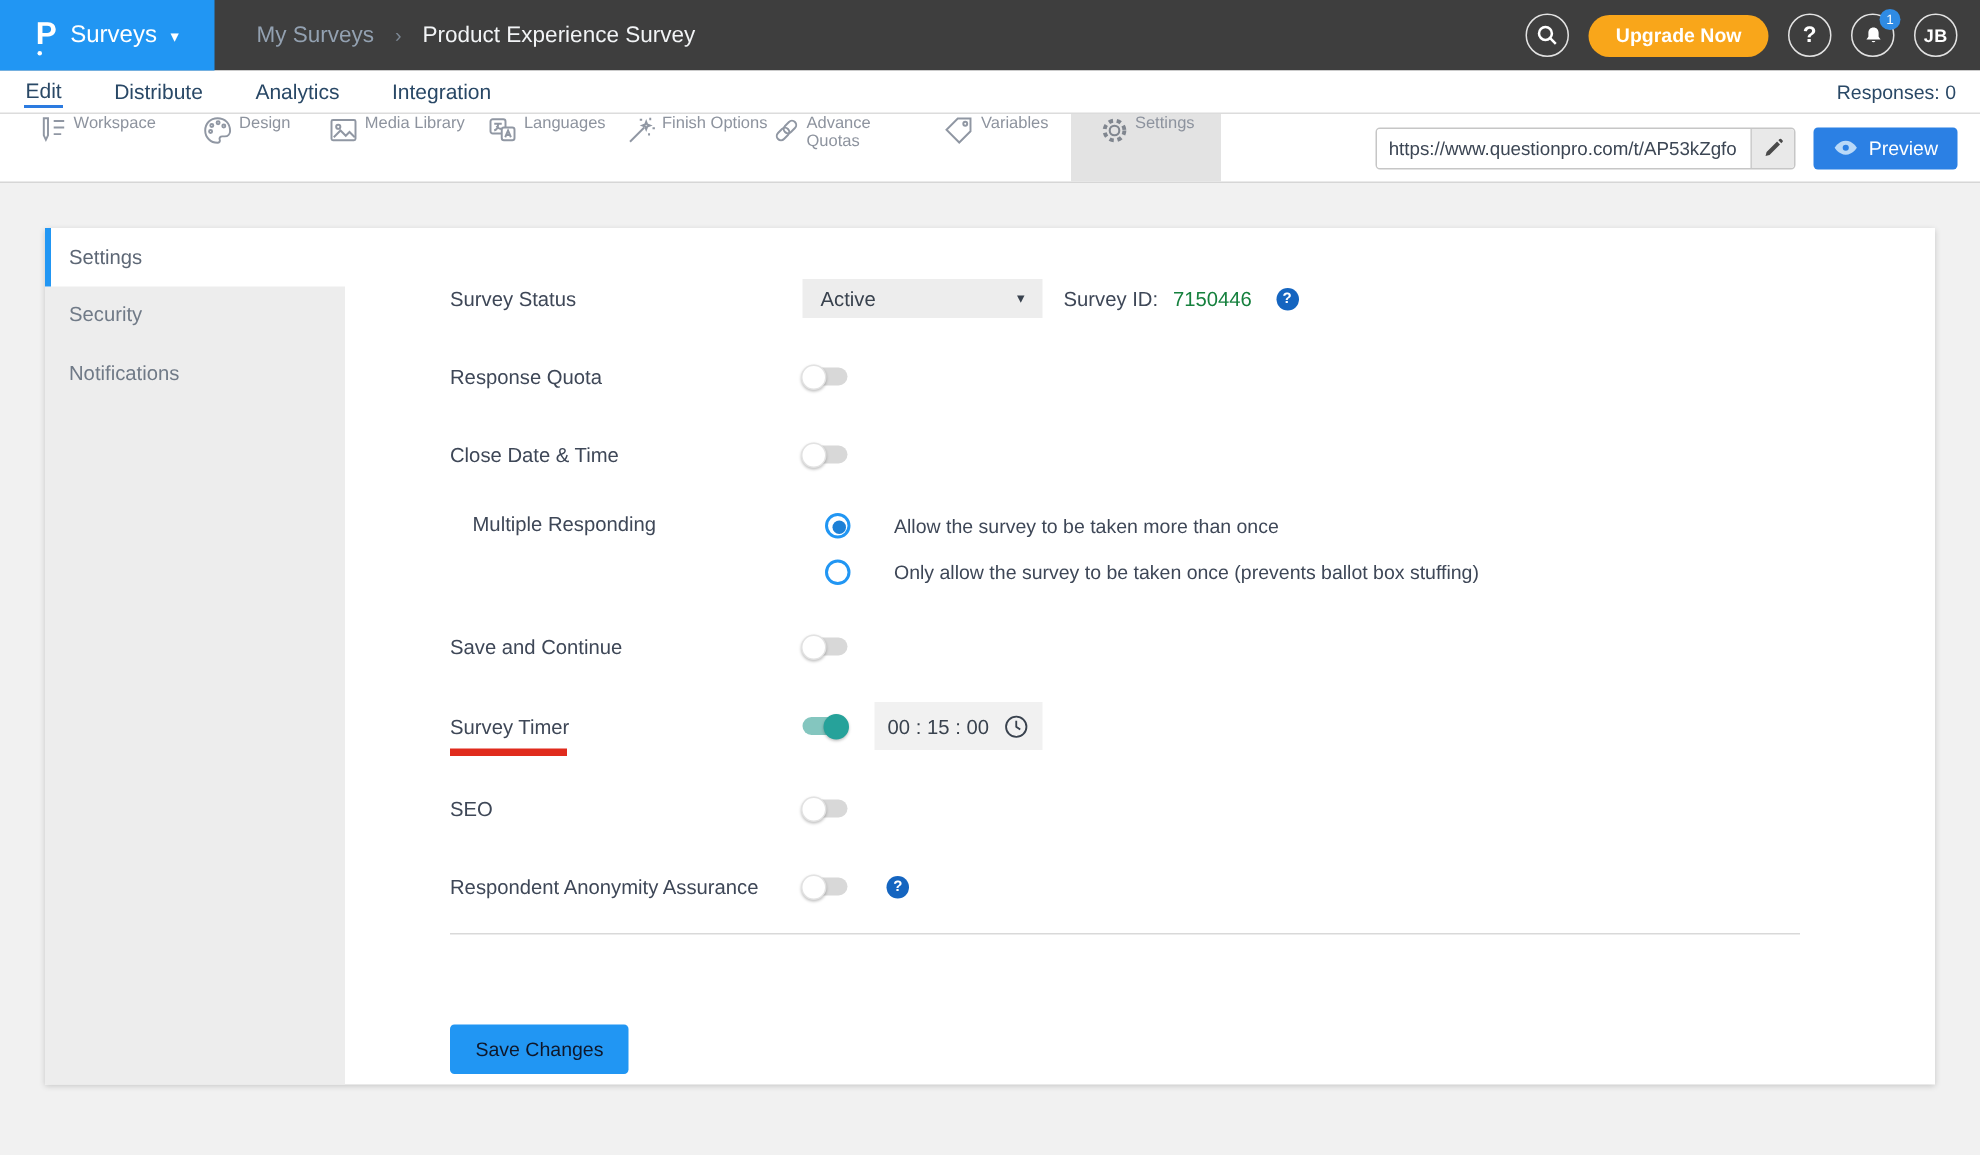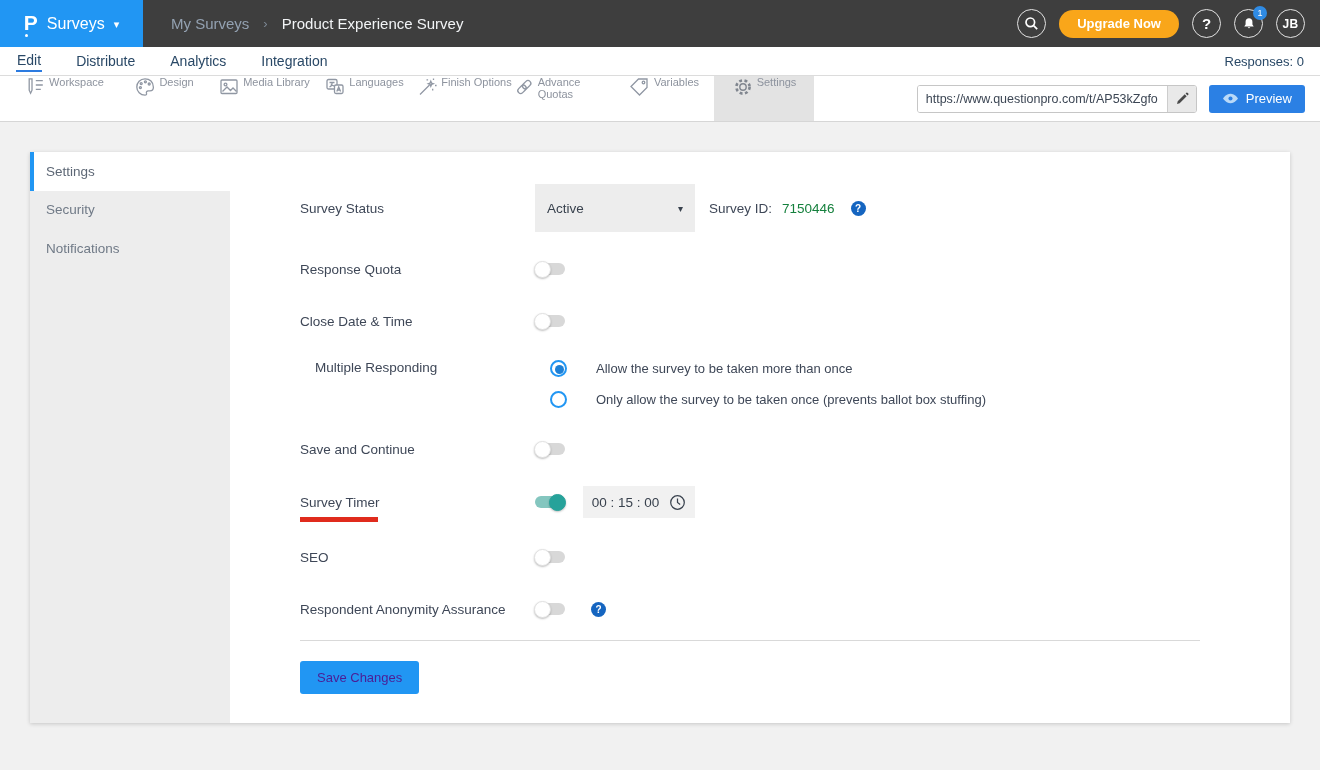--- a/index.html
+++ b/index.html
@@ -50,21 +50,21 @@
   .side-item { height:38.5px; display:flex; align-items:center; padding-left:16px; font-size:13.5px; color:#707a87; cursor:pointer; }
   .side-item.active { background:#fff; border-left:4px solid #2196f3; padding-left:12px; color:#5d6775; }
 
   .content { flex:1; padding:32px 90px 0 70px; }
   .row { display:flex; align-items:center; min-height:30px; margin-bottom:22px; }
   .row.top { align-items:flex-start;margin-left:15px; }
   .row-label { width:235px; flex:none; font-size:13.5px; color:#3e4757; }
   .annotated { position:relative; display:inline-block; }
   .annotated::after { content:""; position:absolute; left:0; bottom:-12px; width:78px; height:5px; background:#e02b1d; }
 
-  .dropdown { width:160px; height:48px; background:#ededed; display:flex; align-items:center; justify-content:space-between; padding:0 12px; cursor:pointer; }
+  .dropdown { width:160px; height:26px; background:#ededed; display:flex; align-items:center; justify-content:space-between; padding:0 12px; cursor:pointer; }
   .dropdown .val { font-size:13.5px; color:#39424e; }
   .dropdown .caret { font-size:10px; color:#39424e; }
   .sid-group { display:flex; align-items:center; gap:8px; margin-left:14px; font-size:13.5px; }
   .sid-label { color:#3e4757; }
   .sid-value { color:#15803d; margin-left:2px; }
   .help-dot { width:15px; height:15px; border-radius:50%; background:#1565c0; color:#fff; font-size:10px; font-weight:bold; display:flex; align-items:center; justify-content:center; margin-left:8px; cursor:pointer; }
 
   .toggle { position:relative; width:30px; height:12px; border-radius:6px; background:#d8d8d8; cursor:pointer; flex:none; }
   .toggle .knob { position:absolute; top:-2.5px; left:-1px; width:17px; height:17px; border-radius:50%; background:#fff; border:1px solid #e2e2e2; box-shadow:0 1px 2px rgba(0,0,0,.25); }
   .toggle.on { background:#84c6bf; }
@@ -73,21 +73,21 @@
   .radio-group { display:flex; flex-direction:column; gap:14px; padding-top:2px; }
   .radio-row { display:flex; align-items:center; gap:29px; cursor:pointer; }
   .radio { width:17px; height:17px; border-radius:50%; border:2px solid #2196f3; background:#fff; flex:none; position:relative; }
   .radio.checked::after { content:""; position:absolute; left:3px; top:3px; width:9px; height:9px; border-radius:50%; background:#1d80d6; }
   .radio-label { font-size:13px; color:#3e4757; }
 
   .timer-field { margin-left:18px; width:112px; height:32px; background:#f1f1f1; display:flex; align-items:center; justify-content:center; gap:10px; }
   .timer-val { font-size:13.5px; color:#39424e; }
 
   .divider { border-top:1px solid #d9d9d9; margin:16px 0 20px 0; }
-  .save-btn { background:#2196f3; border:none; border-radius:3px; color:#4c1d95; font-size:13px; padding:9px 17px; cursor:pointer; }
+  .save-btn { background:#2196f3; border:none; border-radius:3px; color:#0f172a; font-size:13px; padding:9px 17px; cursor:pointer;margin-top:40px; }
 
   .icon-gap26 { margin-left:26px; }
 </style>
 </head>
 <body>
 
 <div class="page">
 
   <div class="topbar">
     <div class="logo-area">

